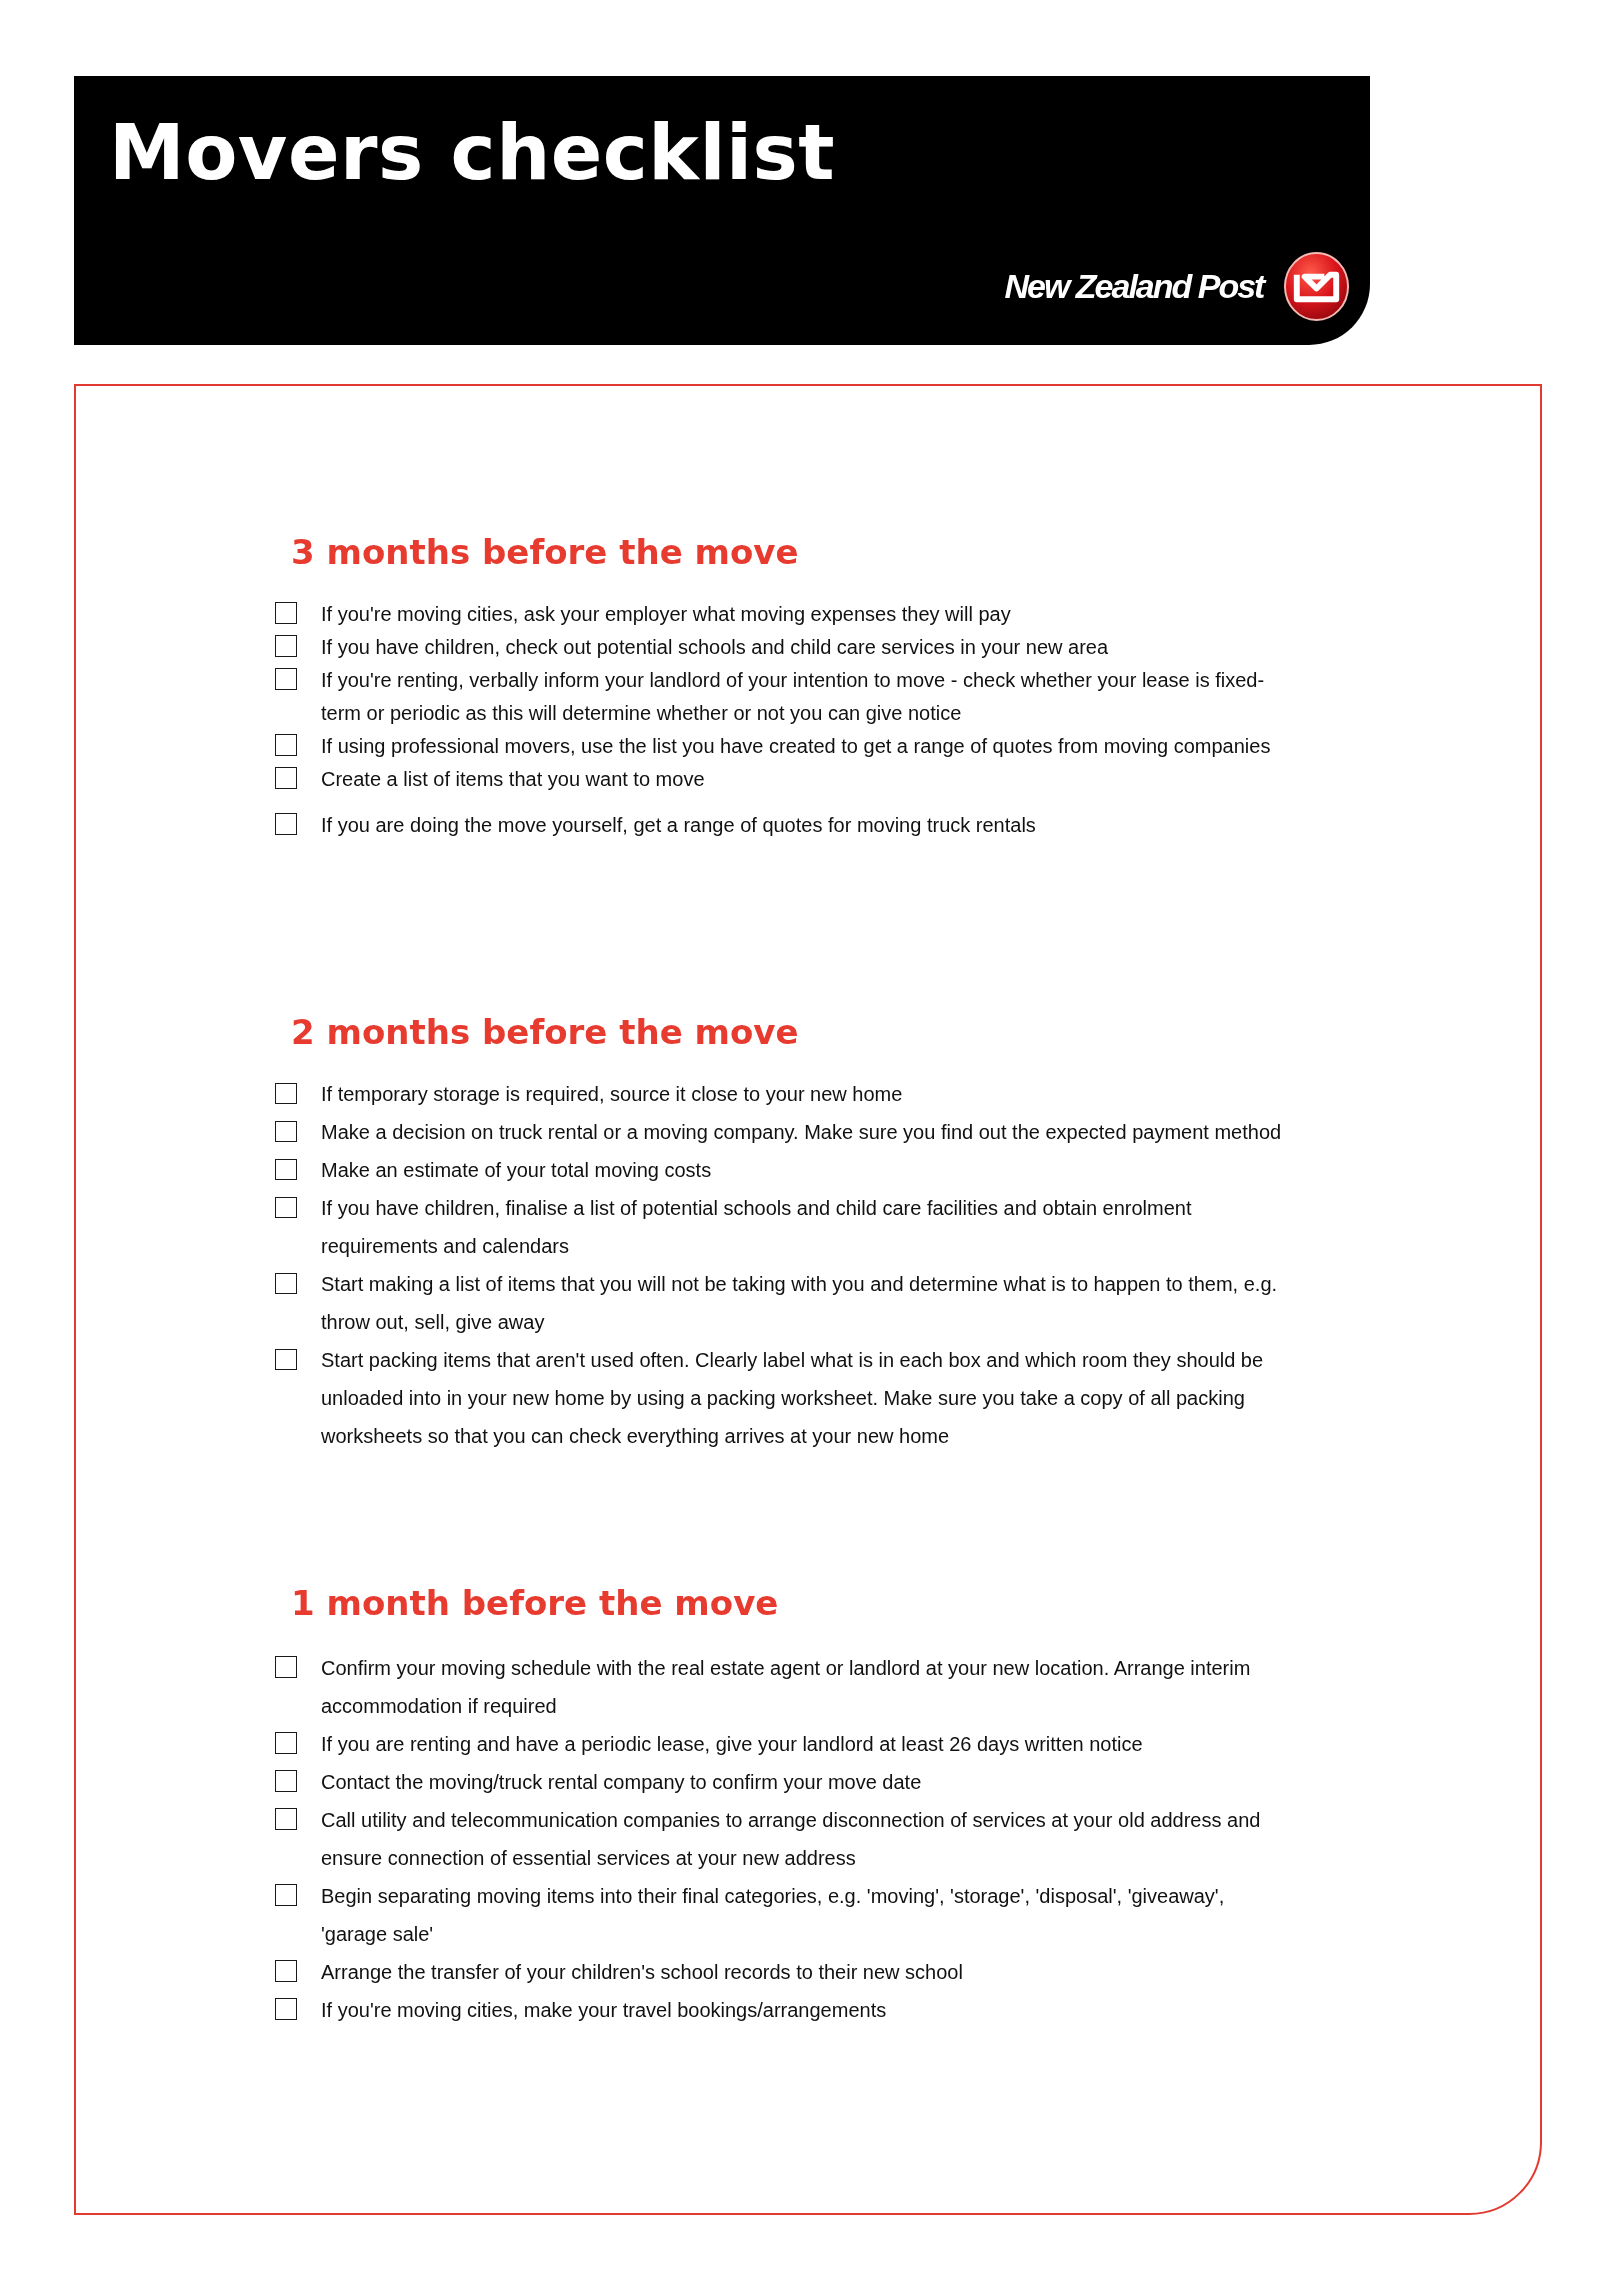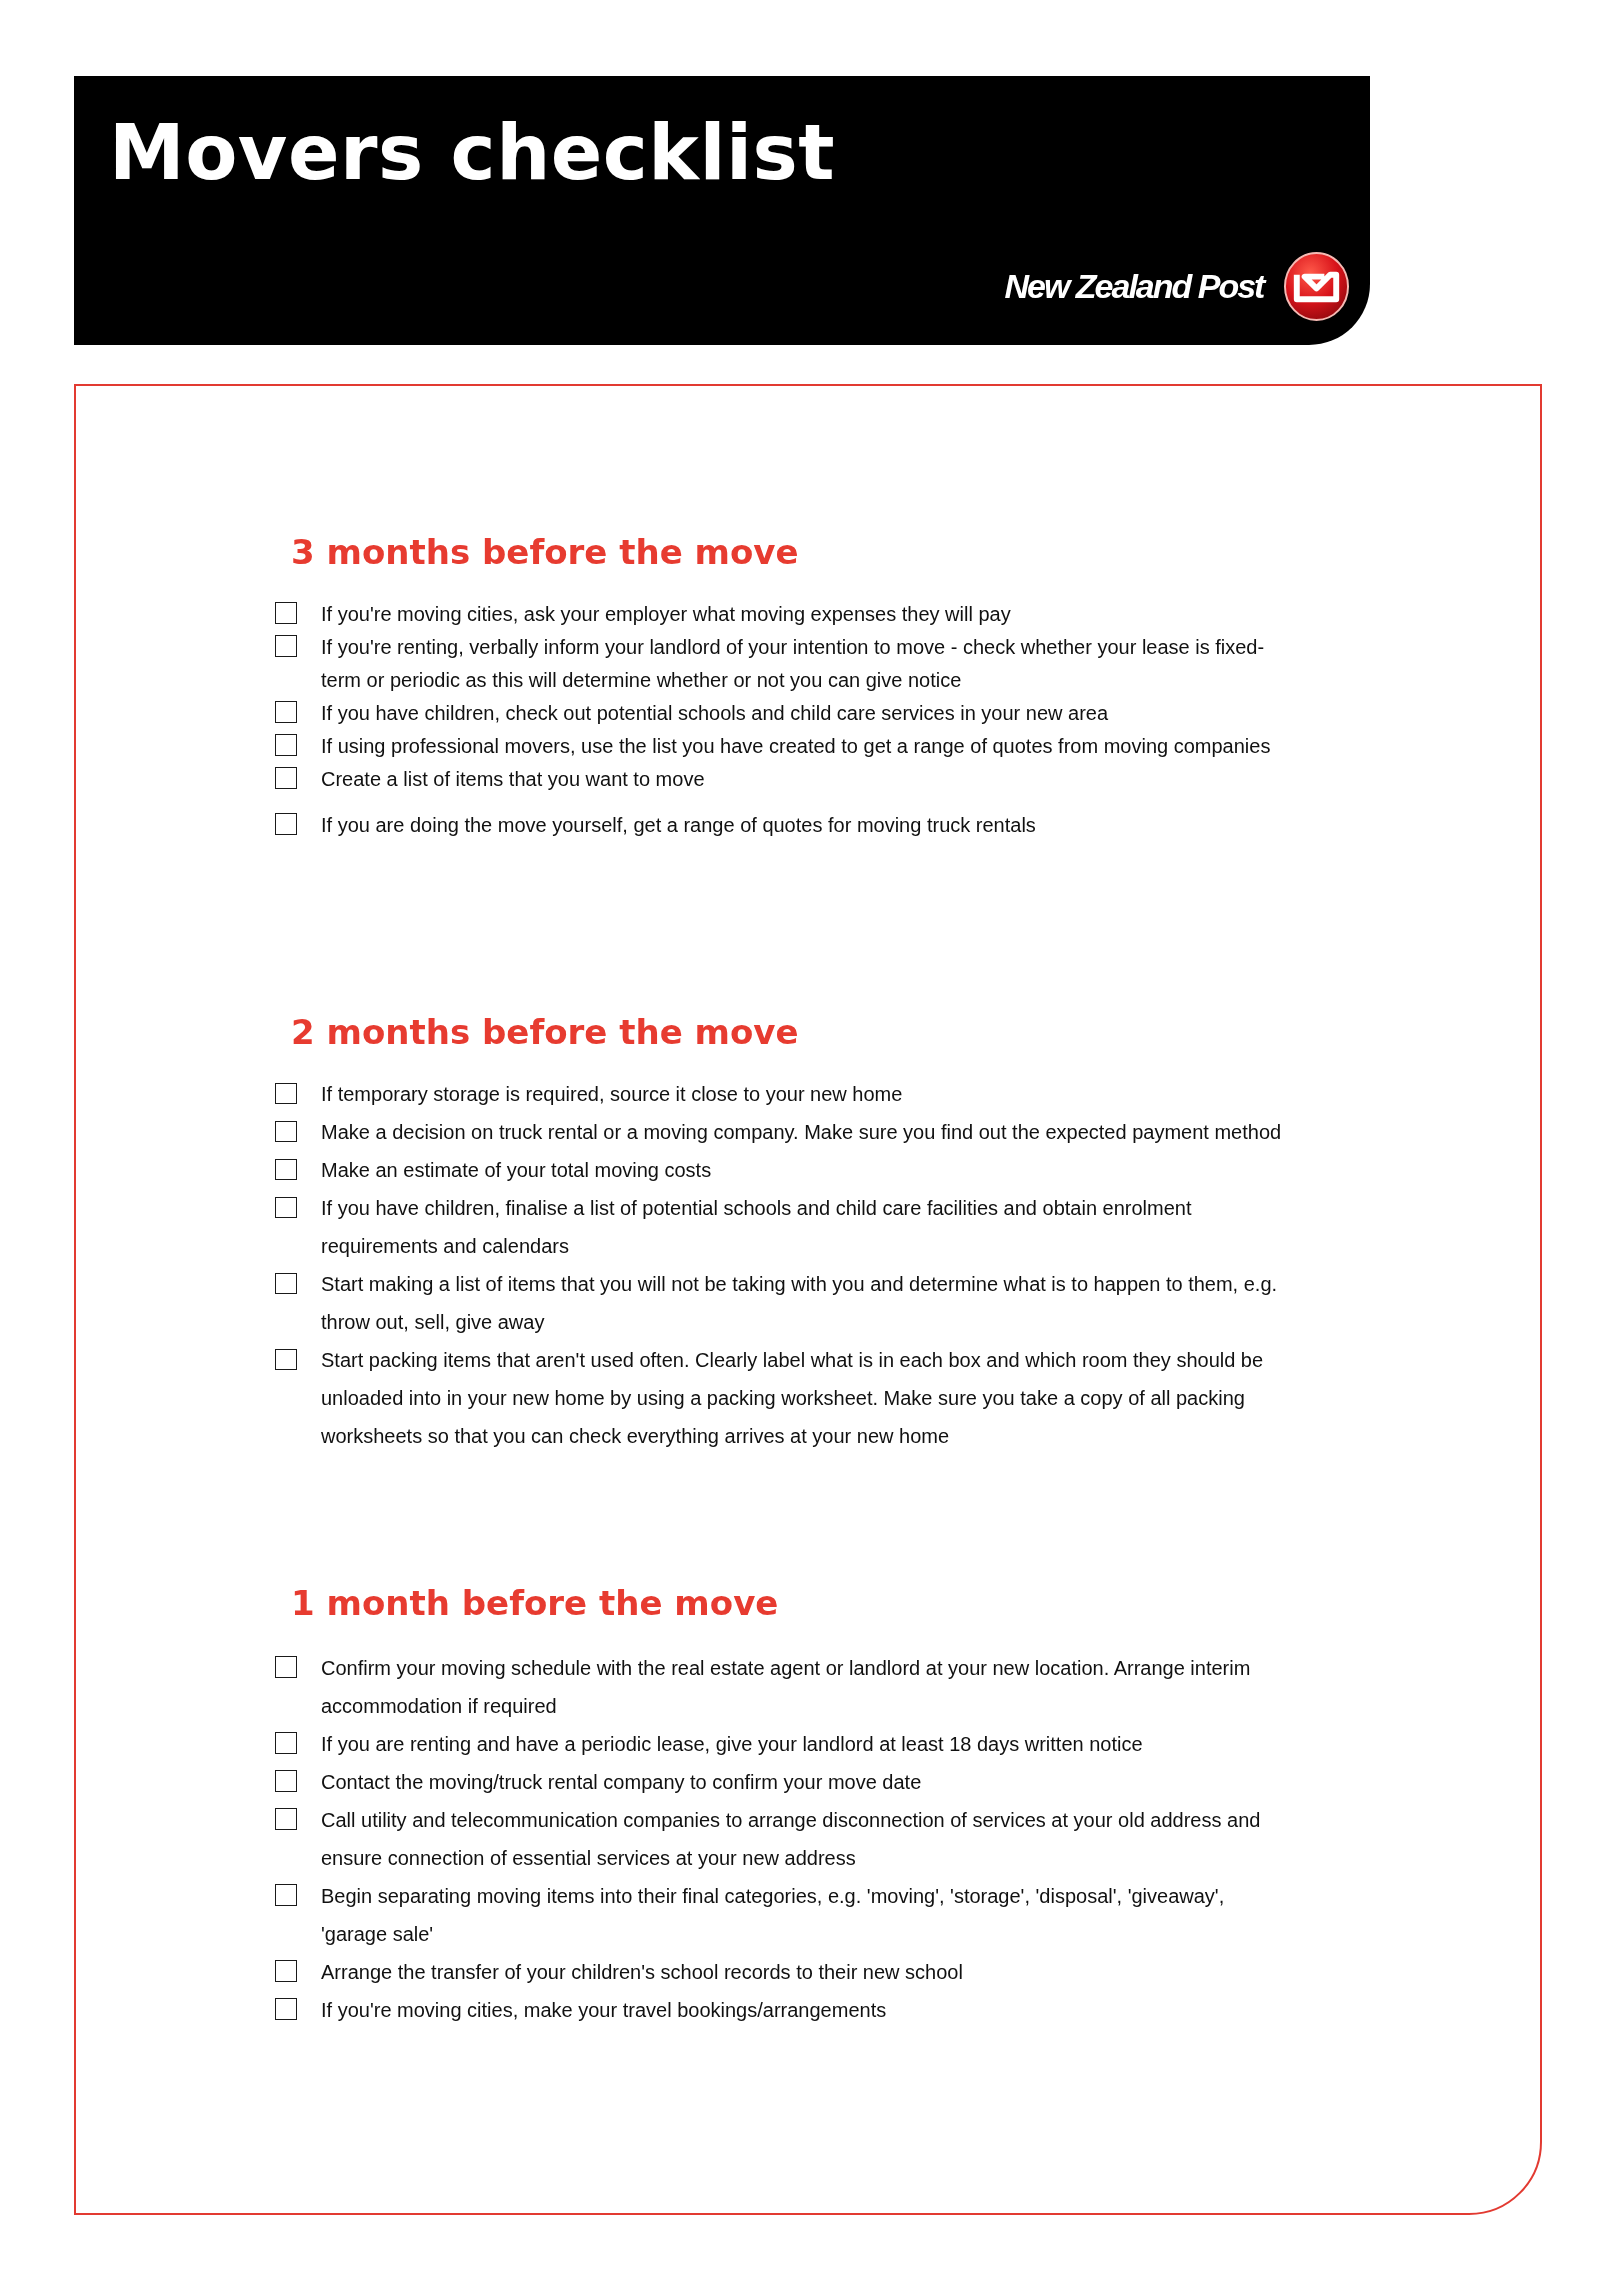--- a/index.html
+++ b/index.html
@@ -150,25 +150,25 @@
 
 <section class="section tight" id="s1">
   <h2 class="section-heading">3 months before the move</h2>
   <ul class="checklist">
     <li class="check-item">
         <span class="checkbox"></span>
         <span class="item-text">If you're moving cities, ask your employer what moving expenses they will pay</span>
       </li>
     <li class="check-item">
         <span class="checkbox"></span>
+        <span class="item-text">If you have children, check out potential schools and child care services in your new area</span>
+      </li>
+    <li class="check-item">
+        <span class="checkbox"></span>
         <span class="item-text">If you're renting, verbally inform your landlord of your intention to move - check whether your lease is fixed-term or periodic as this will determine whether or not you can give notice</span>
-      </li>
-    <li class="check-item">
-        <span class="checkbox"></span>
-        <span class="item-text">If you have children, check out potential schools and child care services in your new area</span>
       </li>
     <li class="check-item">
         <span class="checkbox"></span>
         <span class="item-text">If using professional movers, use the list you have created to get a range of quotes from moving companies</span>
       </li>
     <li class="check-item">
         <span class="checkbox"></span>
         <span class="item-text">Create a list of items that you want to move</span>
       </li>
     <li class="check-item" style="margin-top:13px">
@@ -210,21 +210,21 @@
 
 <section class="section loose" id="s3">
   <h2 class="section-heading">1 month before the move</h2>
   <ul class="checklist">
     <li class="check-item">
         <span class="checkbox"></span>
         <span class="item-text">Confirm your moving schedule with the real estate agent or landlord at your new location. Arrange interim accommodation if required</span>
       </li>
     <li class="check-item">
         <span class="checkbox"></span>
-        <span class="item-text">If you are renting and have a periodic lease, give your landlord at least 18 days written notice</span>
+        <span class="item-text">If you are renting and have a periodic lease, give your landlord at least 26 days written notice</span>
       </li>
     <li class="check-item">
         <span class="checkbox"></span>
         <span class="item-text">Contact the moving/truck rental company to confirm your move date</span>
       </li>
     <li class="check-item">
         <span class="checkbox"></span>
         <span class="item-text">Call utility and telecommunication companies to arrange disconnection of services at your old address and ensure connection of essential services at your new address</span>
       </li>
     <li class="check-item">

